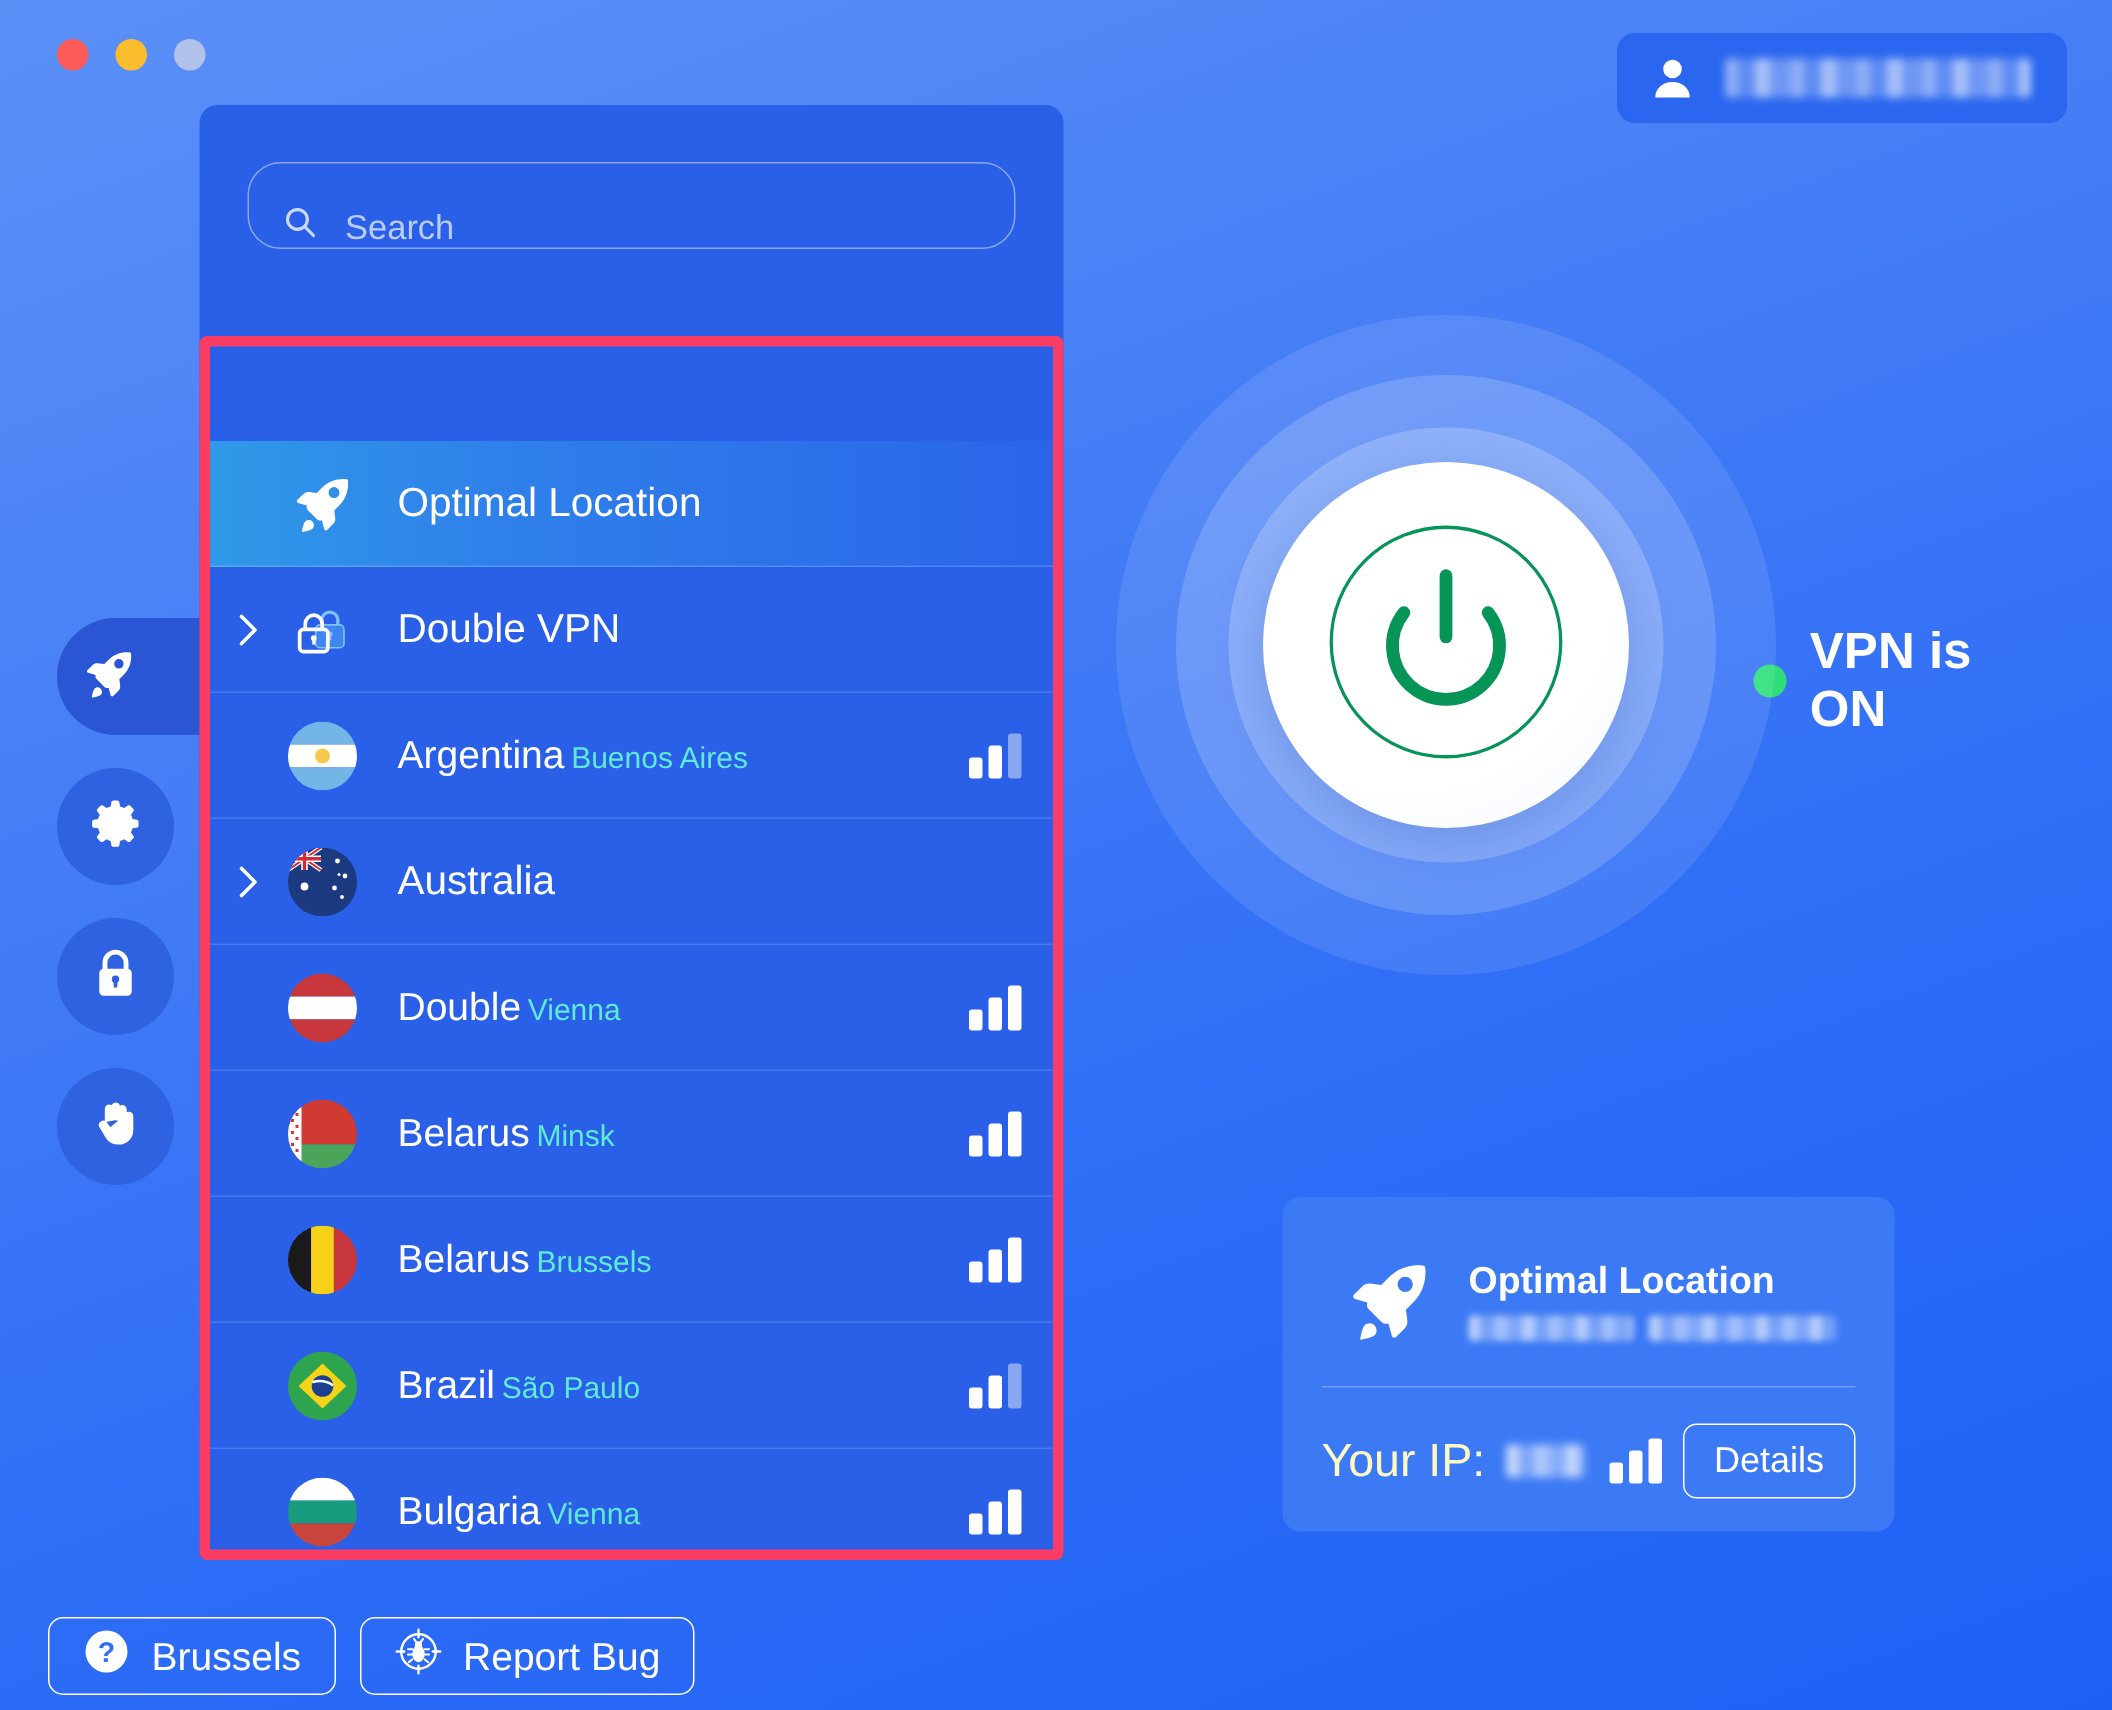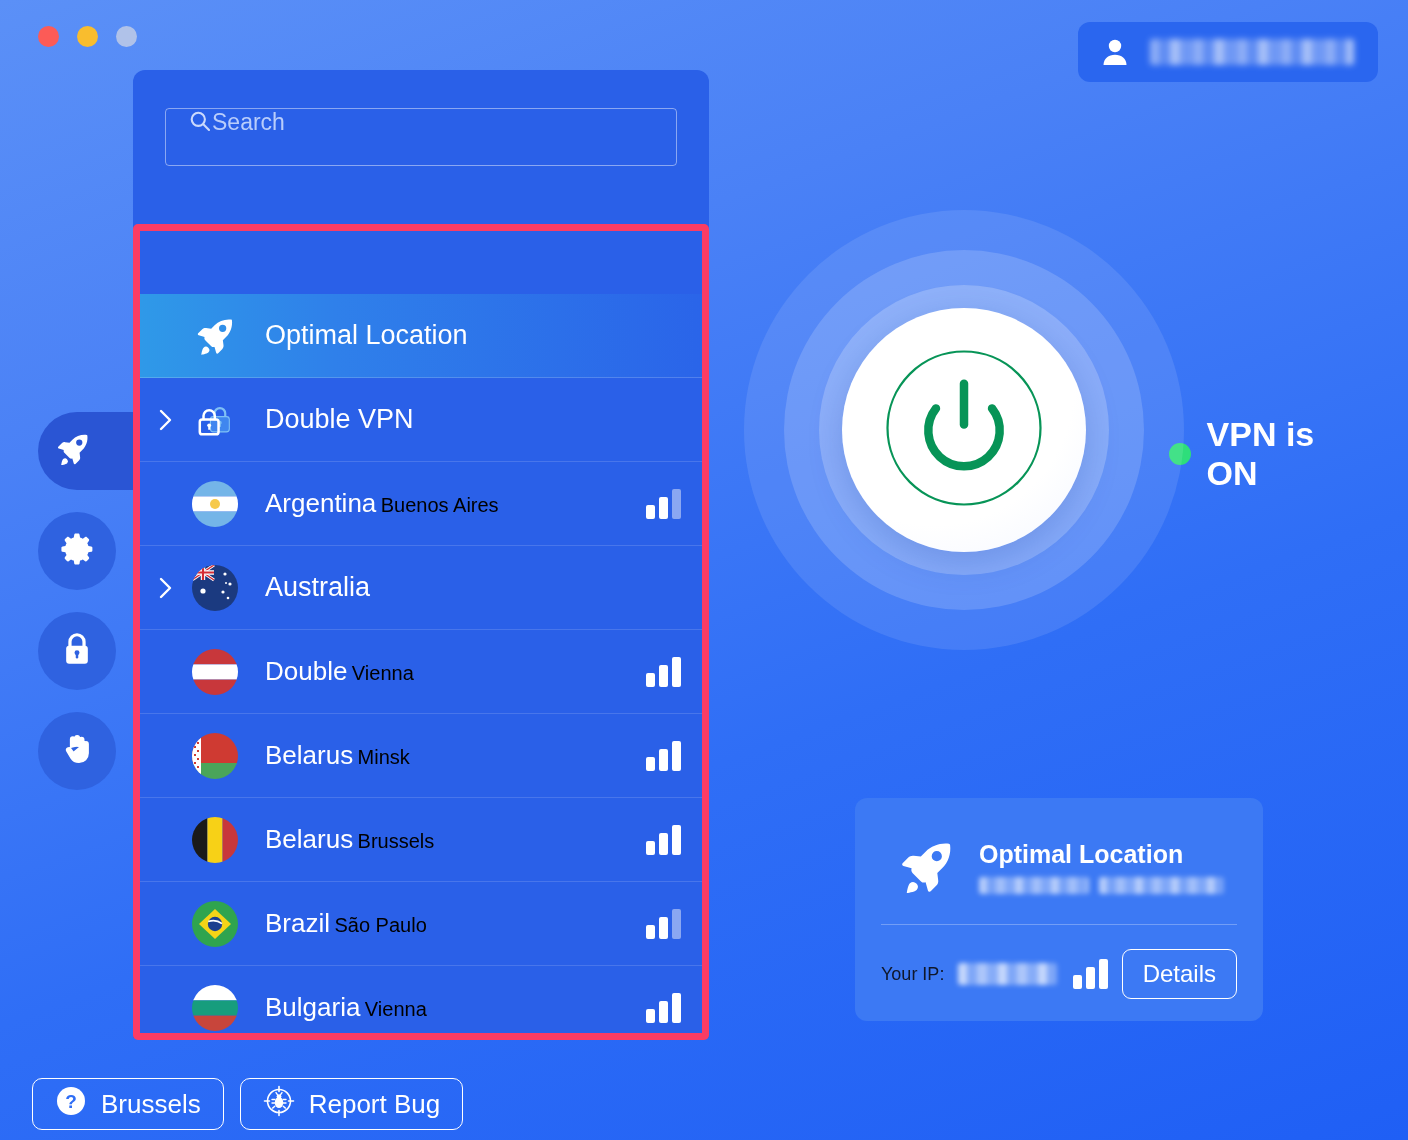--- a/index.html
+++ b/index.html
@@ -95,24 +95,25 @@
     background: #2a60e8;
     border-radius: 12px 12px 0 0;
     z-index: 35;
     overflow: hidden;
   }
 
   #search-wrap { padding: 38px 32px 28px 32px; }
   #search-box {
     height: 58px;
     border: 1.5px solid rgba(255,255,255,.45);
-    border-radius: 4px;
-    display: flex;
-    align-items: flex-start;
+    border-radius: 22px;
+    display: flex;
+    align-items: flex-end;
     padding: 0 22px;
+    gap: 18px;
   }
   #search-box svg { width: 24px; height: 24px; flex: none; }
   #search-input {
     background: none;
     border: none;
     outline: none;
     color: #ffffff;
     font-size: 23px;
     font-family: "Liberation Sans", sans-serif;
     width: 100%;
@@ -181,21 +182,21 @@
 
   .row-text { margin-left: 24px; flex: 1; min-width: 0; }
   .row-title {
     color: #ffffff;
     font-size: 26px;
     line-height: 1.15;
     white-space: nowrap;
   }
   .row-title.big { font-size: 27px; }
   .row-sub {
-    color: #000000;
+    color: #5eead4;
     font-size: 20px;
     line-height: 1.25;
     margin-top: 2px;
     white-space: nowrap;
   }
 
   .bars { display: flex; align-items: flex-end; gap: 4px; height: 30px; flex: none; }
   .bar { width: 9px; border-radius: 2px; background: #ffffff; }
   .bar.b1 { height: 14px; }
   .bar.b2 { height: 22px; }
@@ -292,21 +293,21 @@
   .blur-sm.w2 { width: 125px; }
 
   #card-div { height: 1px; background: rgba(255,255,255,.28); }
 
   #card-bottom {
     display: flex;
     align-items: center;
     gap: 14px;
     padding-top: 24px;
   }
-  #ip-label { color: #0f172a; font-size: 18px; white-space: nowrap; }
+  #ip-label { color: #fef9c3; font-size: 31px; white-space: nowrap; }
   #ip-blur {
     height: 22px; width: 148px; border-radius: 3px; filter: blur(2.8px);
     background: repeating-linear-gradient(90deg,
       rgba(255,255,255,.70) 0 9px, rgba(255,255,255,.34) 9px 19px,
       rgba(255,255,255,.58) 19px 29px, rgba(255,255,255,.38) 29px 40px);
   }
   #card-bars { margin-left: 2px; }
   #details-btn {
     margin-left: auto;
     border: 1.6px solid #ffffff;

